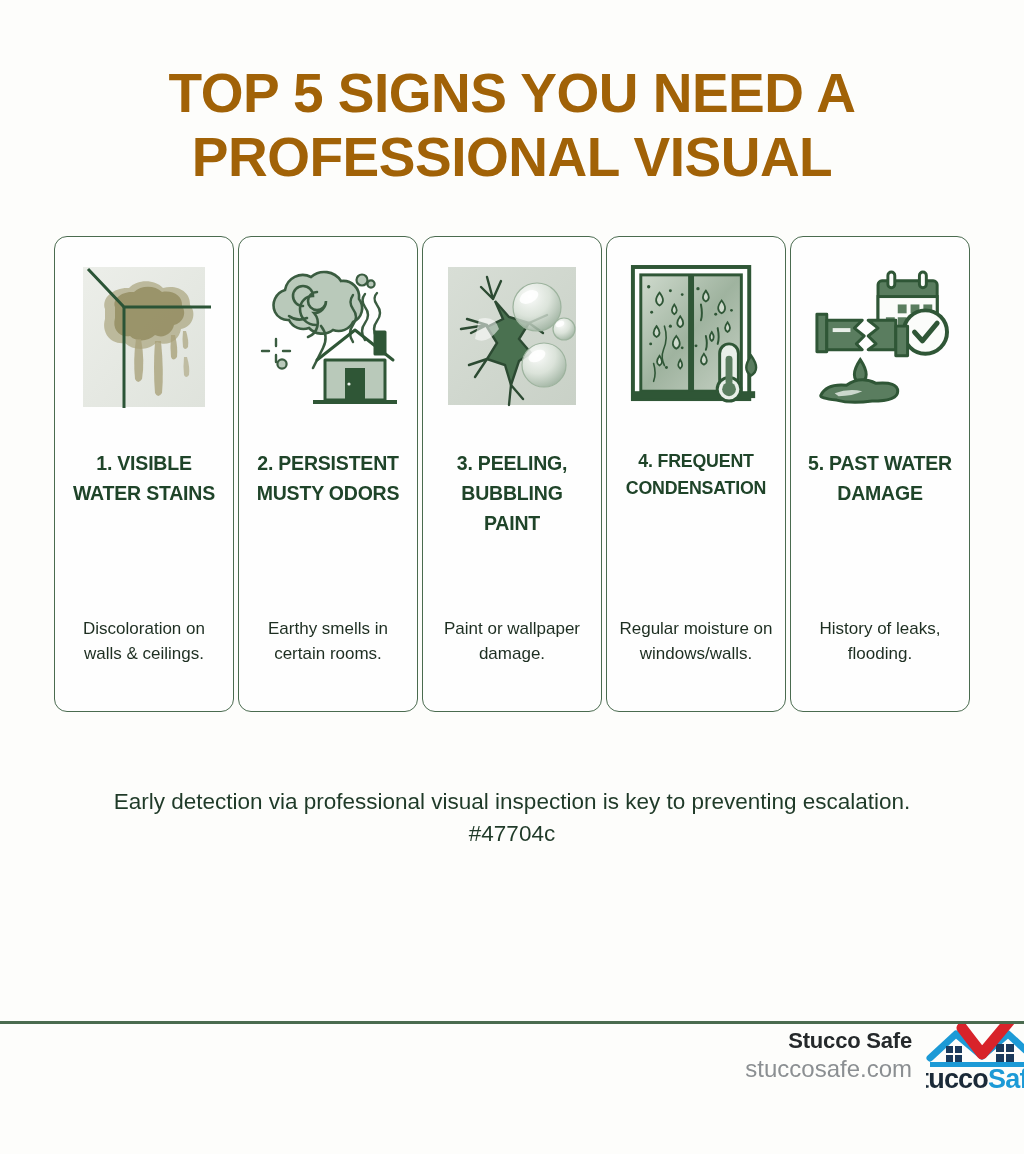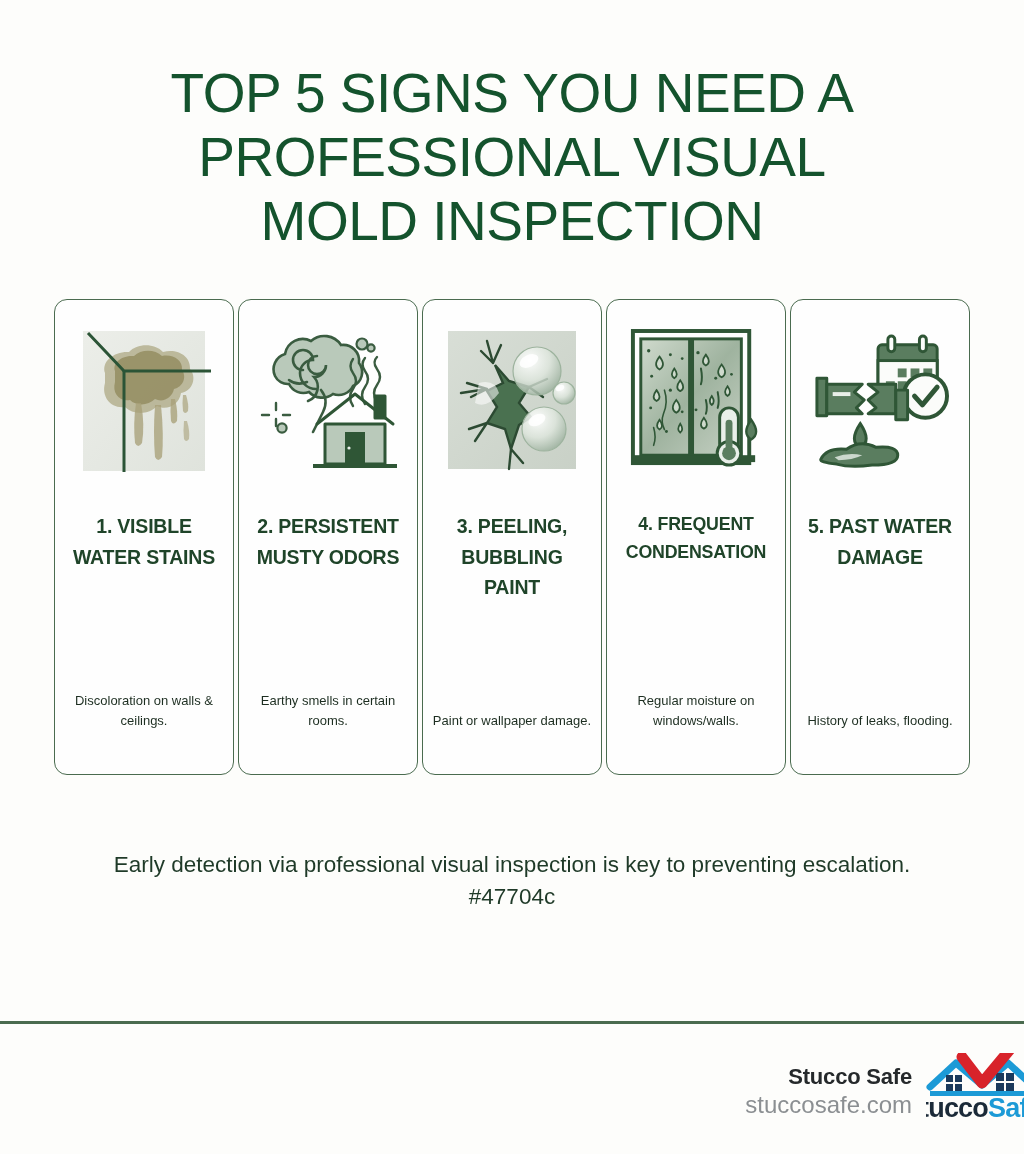--- a/index.html
+++ b/index.html
@@ -14,22 +14,22 @@
     position:absolute; inset:0;
     display:flex; flex-direction:column;
   }
 
   
   .title-block {
     padding:62px 60px 0 60px;
     text-align:center;
   }
   .title-block h1 {
-    color:#14532d;
-    font-weight:normal;
+    color:#a16207;
+    font-weight:bold;
     font-size:55px;
     line-height:1.16;
     letter-spacing:-0.5px;
     text-transform:uppercase;
   }
   .title-line { display:block; }
 
   
   .cards {
     margin-top:46px;
@@ -61,21 +61,21 @@
     font-size:19.5px;
     line-height:1.55;
     text-align:center;
     text-transform:uppercase;
     margin-top:34px;
     letter-spacing:-0.2px;
   }
   .card.narrow-title .card-title { font-size:17.8px; }
   .card-desc {
     color:#1d2e21;
-    font-size:13px;
+    font-size:17px;
     line-height:1.5;
     text-align:center;
     margin-top:auto;
     margin-bottom:34px;
     font-weight:400;
   }
 
   
   .footnote {
     margin-top:74px;
@@ -90,21 +90,20 @@
   .divider {
     position:absolute;
     left:0; right:0; top:1021px;
     height:3px;
     background:#4a6b4f;
   }
   .brandbar {
     position:absolute;
     left:0; right:0; top:1024px; bottom:0;
     display:flex;
-    align-items:center;
     justify-content:flex-end;
   }
   .brand-text {
     text-align:right;
     margin-right:14px;
     margin-top:4px;
   }
   .brand-name {
     font-weight:bold;
     font-size:22px;
@@ -137,21 +136,20 @@
 </style>
 </head>
 <body>
 
 <div id="infographic">
 
   <div class="title-block">
     <h1>
       <span class="title-line">TOP 5 SIGNS YOU NEED A</span>
       <span class="title-line">PROFESSIONAL VISUAL</span>
-      <span class="title-line">MOLD INSPECTION</span>
     </h1>
   </div>
 
   <div class="cards">
 
     <div class="card">
       <div class="icon-wrap">
         <svg width="138" height="150" viewBox="0 0 138 150">
           <defs>
             <linearGradient id="stainBg" x1="0" y1="0" x2="1" y2="1">

